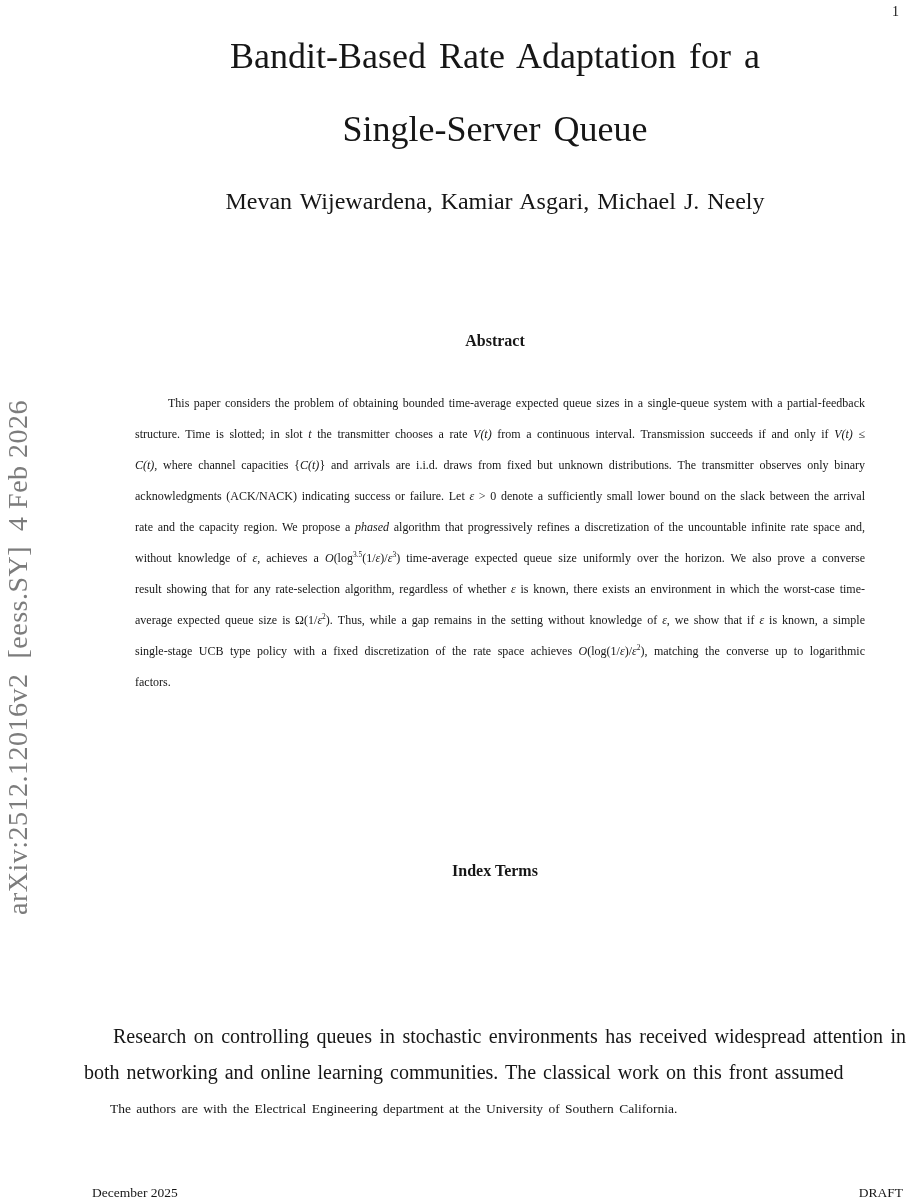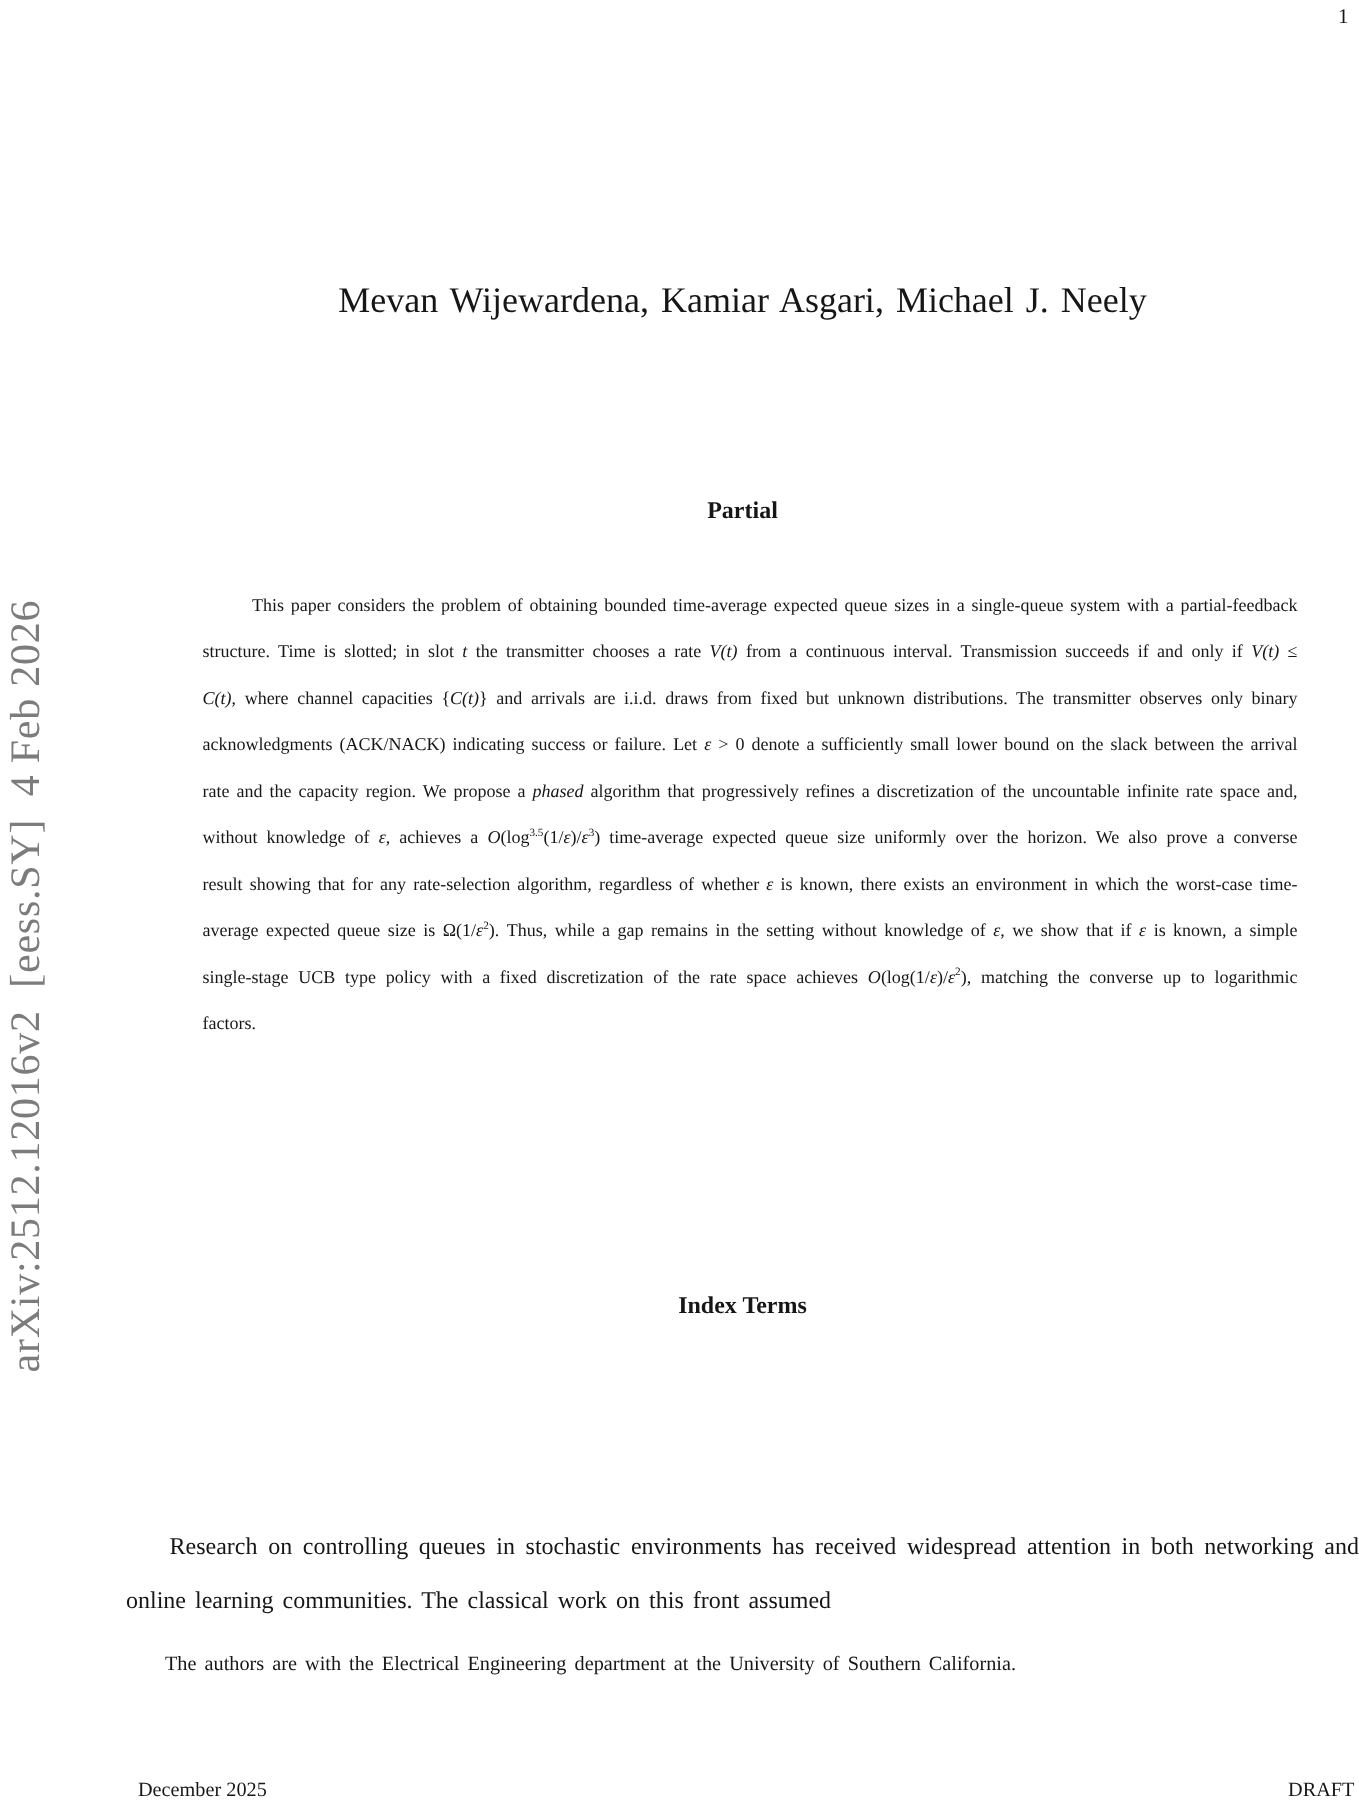--- a/index.html
+++ b/index.html
@@ -91,21 +91,21 @@
   .intro-heading .sc {
     font-variant: small-caps;
     letter-spacing: 1px;
   }
   .intro-heading .sec-num { margin-right: 11px; }
   .intro-body {
     position: absolute;
     top: 998px;
     left: 0;
     width: 822px;
-    font-size: 16px;
+    font-size: 20px;
     line-height: 36px;
     text-align: justify;
     text-indent: 29px;
     word-spacing: 2px;
   }
   .footnote {
     position: absolute;
     top: 1101px;
     left: 0;
     width: 800px;
@@ -138,24 +138,28 @@
 <body>
 
 <div class="screen">
 
   <div class="page-number">1</div>
 
   <div class="watermark">arXiv:2512.12016v2  [eess.SY]  4 Feb 2026</div>
 
   <div class="content">
 
+    <div class="title">
+      <div>Bandit-Based Rate Adaptation for a</div>
+      <div>Single-Server Queue</div>
+    </div>
 
     <div class="authors">Mevan Wijewardena, Kamiar Asgari, Michael J. Neely</div>
 
-    <div class="block-heading abs-heading">Partial</div>
+    <div class="block-heading abs-heading">Abstract</div>
 
     <p class="justified-small abs-body"><span>This paper considers the problem of obtaining bounded time-average expected queue sizes in a single-queue system with a partial-feedback structure. Time is slotted; in slot </span><span class="run-m">t</span><span> the transmitter chooses a rate </span><span class="run-m">V(t)</span><span> from a continuous interval. Transmission succeeds if and only if </span><span class="run-m">V(t)</span><span> ≤ </span><span class="run-m">C(t)</span><span>, where channel capacities {</span><span class="run-m">C(t)</span><span>} and arrivals are i.i.d. draws from fixed but unknown distributions. The transmitter observes only binary acknowledgments (ACK/NACK) indicating success or failure. Let </span><span class="run-m">ε</span><span> &gt; 0 denote a sufficiently small lower bound on the slack between the arrival rate and the capacity region. We propose a </span><span class="run-i">phased</span><span> algorithm that progressively refines a discretization of the uncountable infinite rate space and, without knowledge of </span><span class="run-m">ε</span><span>, achieves a </span><span class="run-cal">O</span><span>(log</span><sup>3.5</sup><span>(1/</span><span class="run-m">ε</span><span>)/</span><span class="run-m">ε</span><sup>3</sup><span>) time-average expected queue size uniformly over the horizon. We also prove a converse result showing that for any rate-selection algorithm, regardless of whether </span><span class="run-m">ε</span><span> is known, there exists an environment in which the worst-case time-average expected queue size is Ω(1/</span><span class="run-m">ε</span><sup>2</sup><span>). Thus, while a gap remains in the setting without knowledge of </span><span class="run-m">ε</span><span>, we show that if </span><span class="run-m">ε</span><span> is known, a simple single-stage UCB type policy with a fixed discretization of the rate space achieves </span><span class="run-cal">O</span><span>(log(1/</span><span class="run-m">ε</span><span>)/</span><span class="run-m">ε</span><sup>2</sup><span>), matching the converse up to logarithmic factors.</span></p>
 
     <div class="block-heading idx-heading">Index Terms</div>
 
 
 
     <p class="intro-body"><span>Research on controlling queues in stochastic environments has received widespread attention in both networking and online learning communities. The classical work on this front assumed</span></p>
 
     <div class="footnote">The authors are with the Electrical Engineering department at the University of Southern California.</div>

